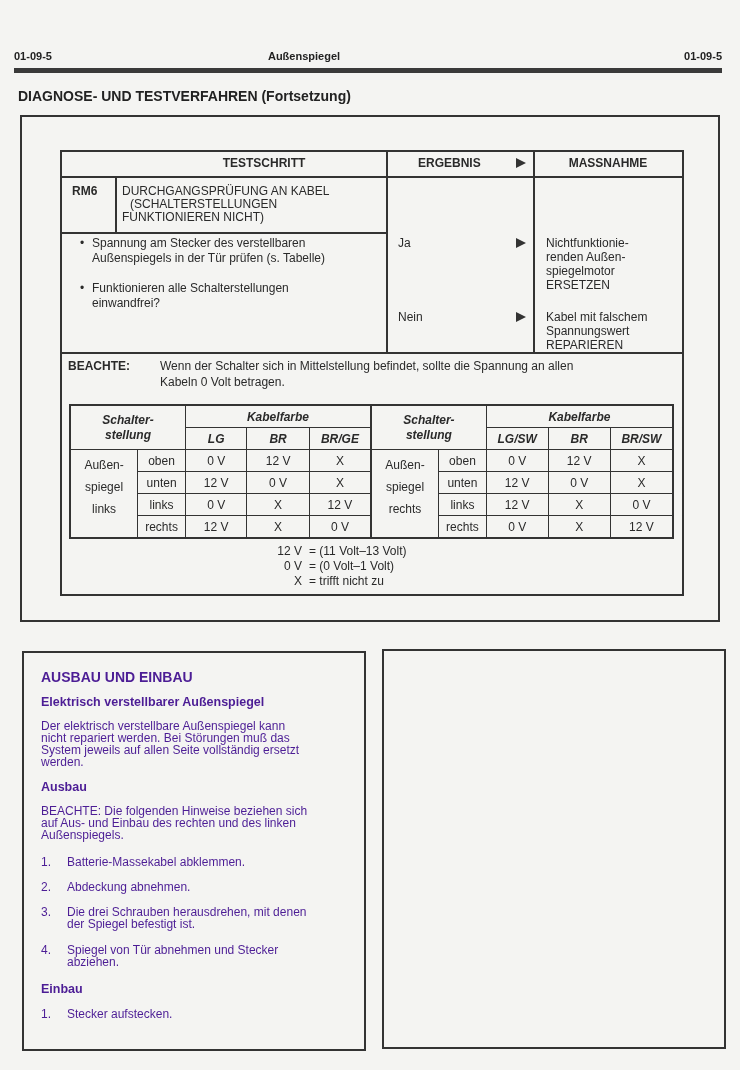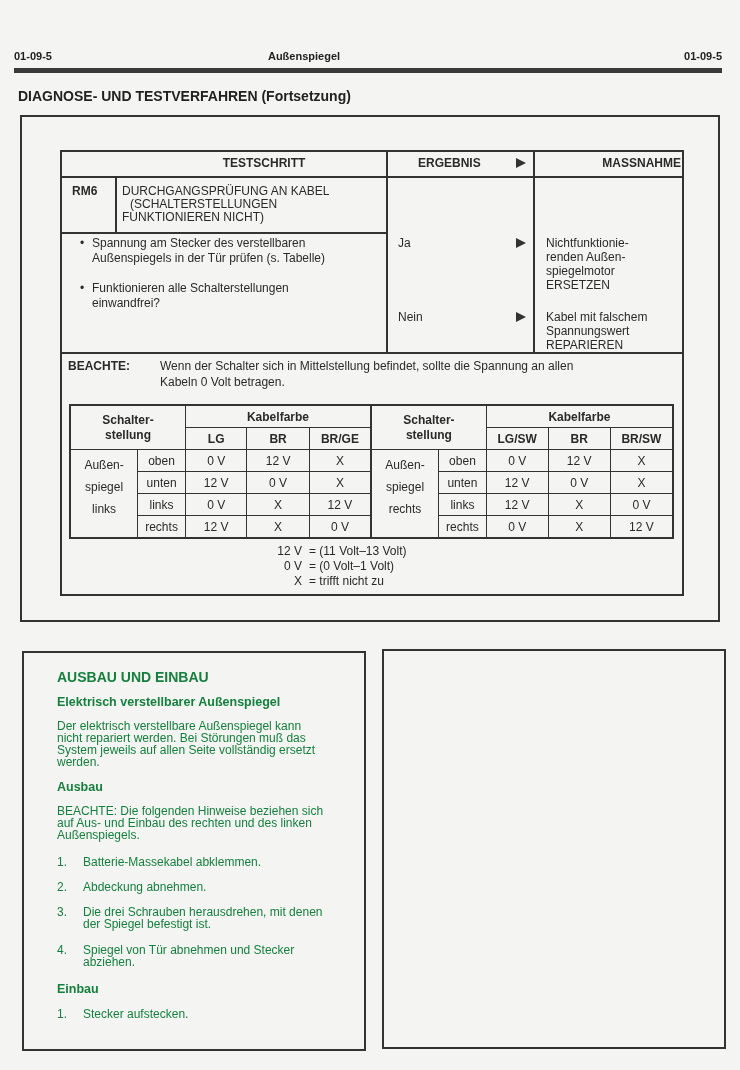--- a/index.html
+++ b/index.html
@@ -20,28 +20,28 @@
   
   .line-h { position:absolute; height:2px; background:#333; }
   .line-v { position:absolute; width:2px; background:#333; }
   .t { position:absolute; font-size:12px; line-height:13px; color:#2a2a2a; }
   .b { font-weight:bold; }
   .arrow { position:absolute; width:0; height:0; border-top:5px solid transparent; border-bottom:5px solid transparent; border-left:10px solid #333; }
 
   
   table.vt { position:absolute; border-collapse:collapse; font-size:12px; color:#2a2a2a; }
   table.vt td { border:1px solid #333; text-align:center; padding:0; height:21px; }
-  table.vt td.hd { font-weight:bold; }
+  table.vt td.hd { font-weight:bold;font-style:italic; }
 
   .legend { position:absolute; font-size:12px; line-height:14px; }
 
   #ausbau-box { left:22px; top:651px; width:344px; height:400px; border:2px solid #333; box-sizing:border-box; }
   #empty-box { left:382px; top:649px; width:344px; height:400px; border:2px solid #333; box-sizing:border-box; }
 
-  .ab { position:absolute; left:33px; font-size:12px; line-height:12px; color:#15803d; width:315px; }
+  .ab { position:absolute; left:17px; font-size:12px; line-height:12px; color:#4c1d95; width:315px; }
   .ab.h1 { font-size:14px; font-weight:bold; }
   .ab.h2 { font-size:12.5px; font-weight:bold; }
   .step-num { position:absolute; left:0; }
   .step-text { position:absolute; left:26px; width:290px; }
 </style>
 </head>
 <body>
 
 <div class="abs hdr" id="page-num-left">01-09-5</div>
 <div class="abs hdr" id="page-title">Außenspiegel</div>
@@ -60,21 +60,21 @@
   <div class="line-v" style="left:60px;top:150px;height:446px;"></div>
   <div class="line-v" style="left:682px;top:150px;height:446px;"></div>
   <div class="line-h" style="left:60px;top:594px;width:624px;"></div>
   <div class="line-v" style="left:386px;top:150px;height:204px;"></div>
   <div class="line-v" style="left:533px;top:150px;height:204px;"></div>
   <div class="line-v" style="left:115px;top:176px;height:57px;"></div>
 
   <div class="t b" style="left:62px;top:157px;width:324px;text-align:center;margin-left:40px;">TESTSCHRITT</div>
   <div class="t b" style="left:418px;top:157px;">ERGEBNIS</div>
   <div class="arrow" style="left:516px;top:158px;"></div>
-  <div class="t b" style="left:535px;top:157px;width:146px;text-align:right;">MASSNAHME</div>
+  <div class="t b" style="left:535px;top:157px;width:146px;text-align:center;">MASSNAHME</div>
 
   <div class="t b" style="left:72px;top:185px;">RM6</div>
   <div style="position:absolute;left:122px;top:185px;">
     <div class="t" style="position:relative;">DURCHGANGSPRÜFUNG AN KABEL</div>
     <div class="t" style="position:relative;margin-left:8px;">(SCHALTERSTELLUNGEN</div>
     <div class="t" style="position:relative;">FUNKTIONIEREN NICHT)</div>
   </div>
 
   <div>
     <div class="t" style="left:80px;top:237px;">•</div>

